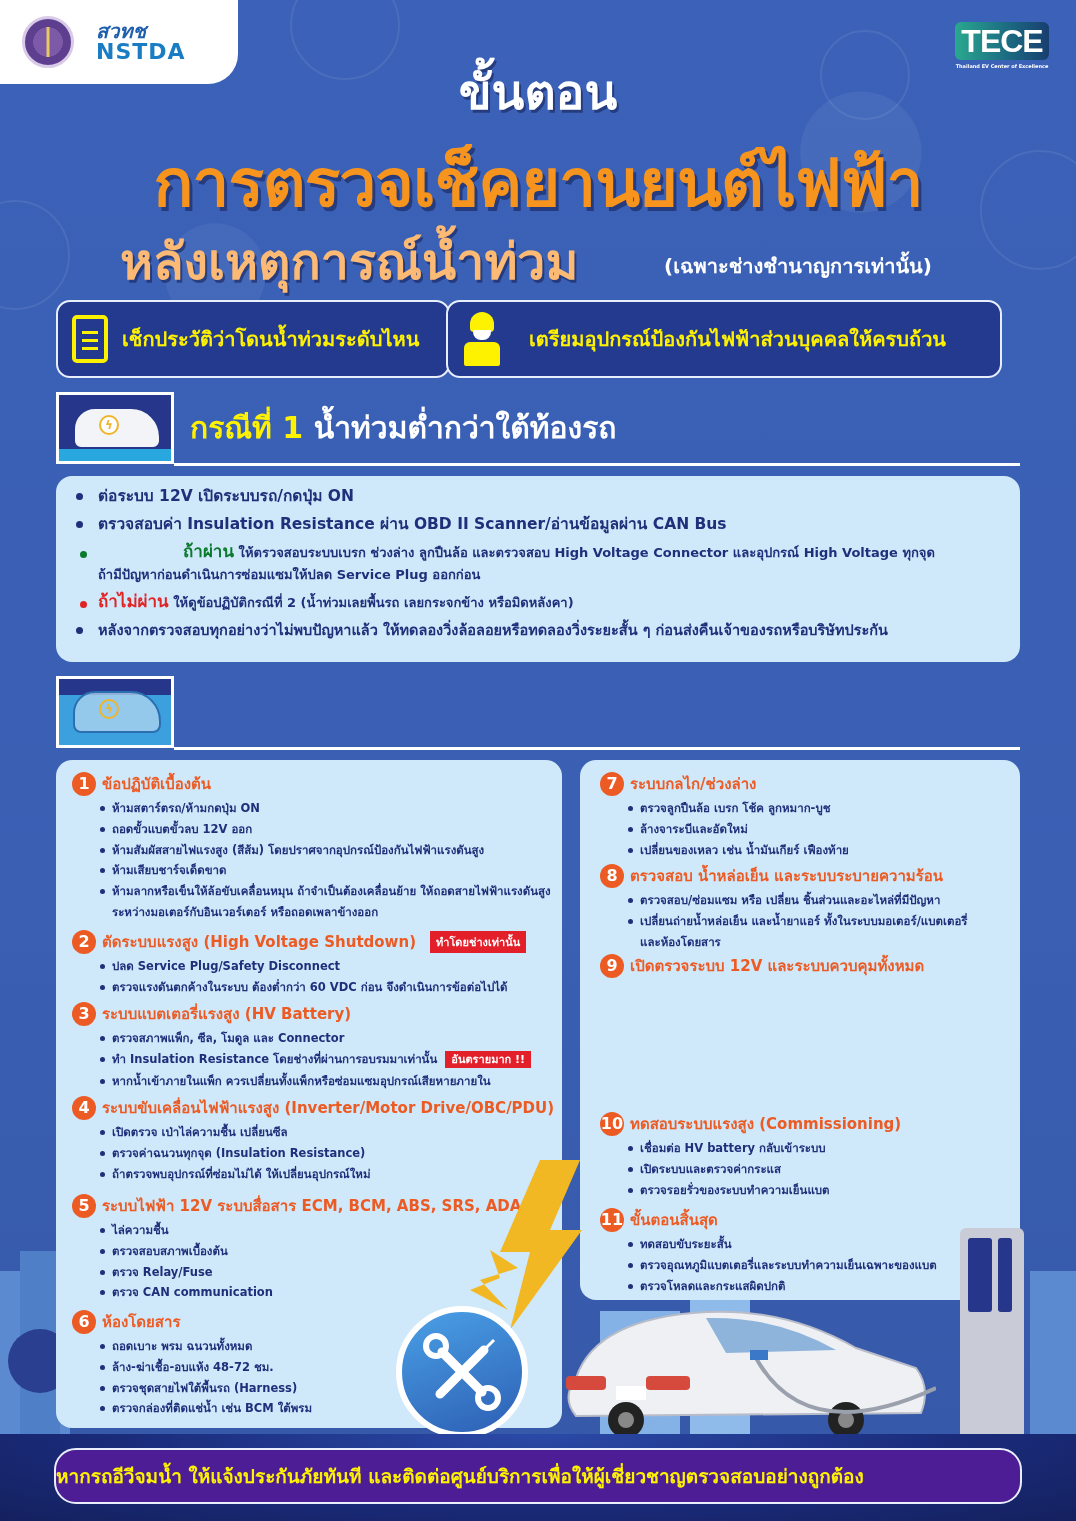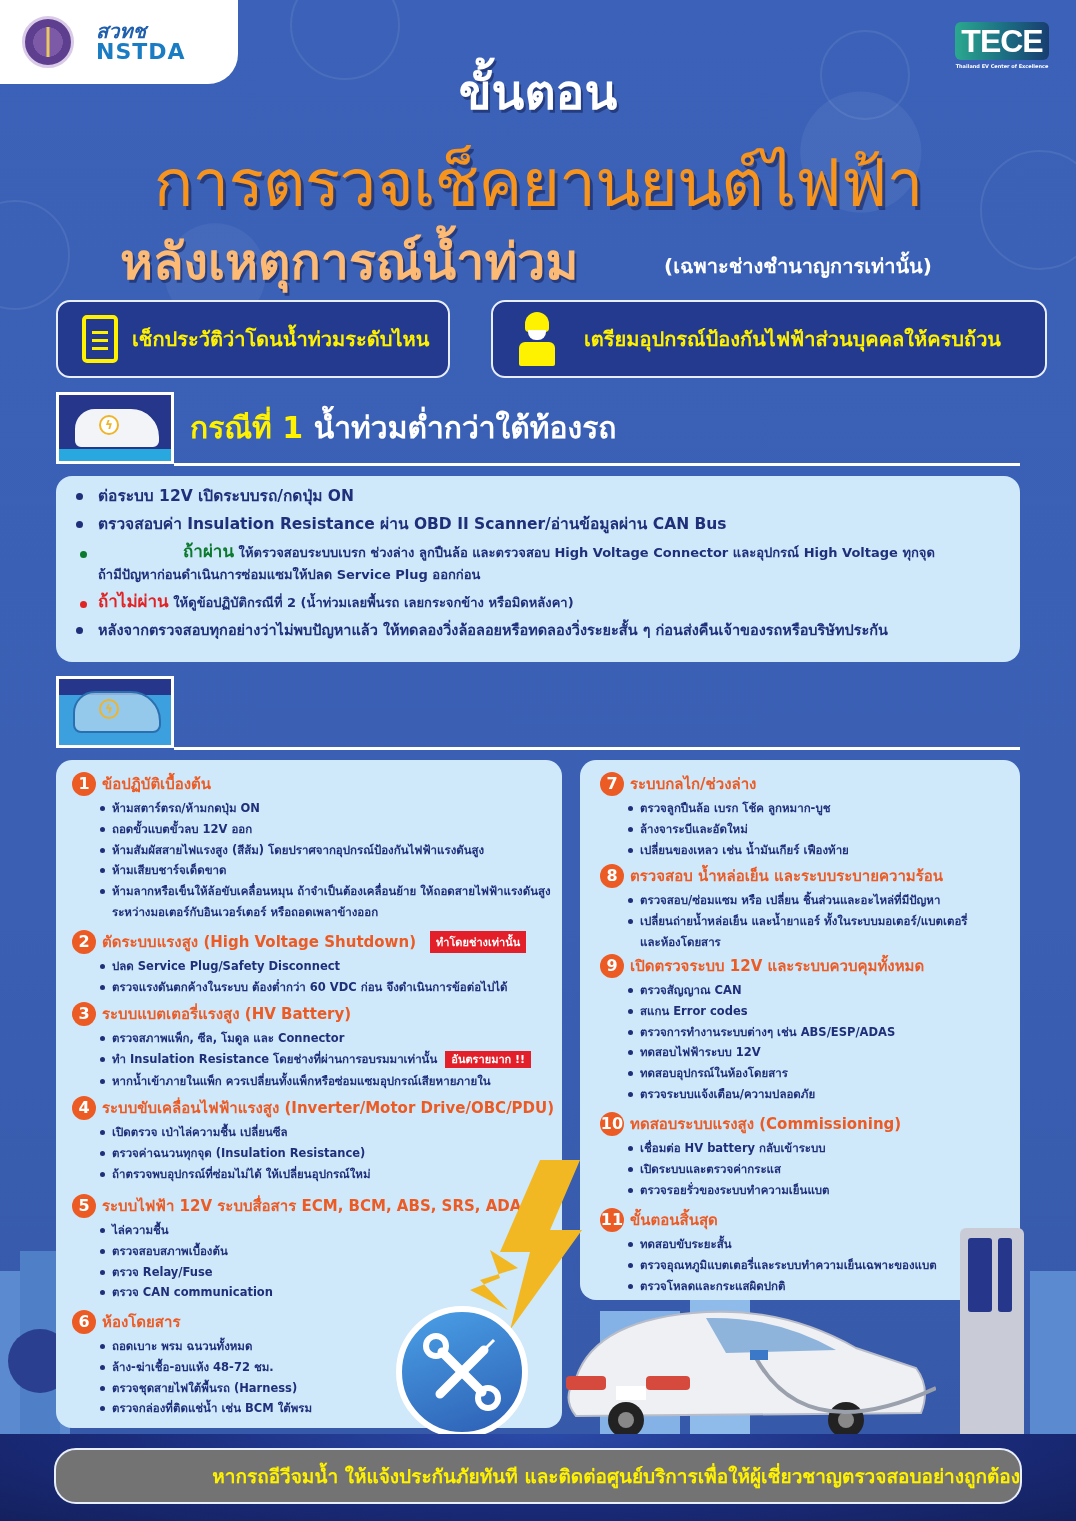--- a/index.html
+++ b/index.html
@@ -51,38 +51,38 @@
   .tece .sub { font-size: 5px; color: #fff; margin-top: 3px; font-weight: bold; white-space: nowrap; }
 
   
   .t1 {
     position: absolute; left: 0; right: 0; top: 54px; text-align: center;
     font-size: 48px; font-weight: bold; color: #ffffff;
     text-shadow: 2px 3px 0 rgba(20,30,80,0.55);
   }
   .t2 {
     position: absolute; left: 0; right: 0; top: 130px; text-align: center;
-    font-size: 66px; font-weight: normal; color: #f7941d;
+    font-size: 66px; font-weight: bold; color: #f7941d;
     text-shadow: 3px 4px 0 rgba(20,30,80,0.55); letter-spacing: -1px;
   }
   .t3 {
     position: absolute; left: 120px; top: 222px;
     font-size: 50px; font-weight: bold; color: #fdba74;
     text-shadow: 2px 3px 0 rgba(20,30,80,0.55);
   }
   .t3-note {
     position: absolute; left: 664px; top: 250px;
     font-size: 20px; color: #ffffff; font-weight: bold;
   }
 
   
   .pill {
     position: absolute; top: 300px; height: 78px;
     background: #233a8f; border: 2px solid #e8eefc; border-radius: 14px;
-    display: flex; align-items: center; gap: 14px; padding-left: 24px;
+    display: flex; align-items: center; gap: 14px; padding-left: 14px;
   }
   .pill .txt { color: #fff200; font-size: 20px; font-weight: bold; }
   .doc-icon {
     width: 36px; height: 48px; border: 4px solid #fff200; border-radius: 5px; position: relative;
   }
   .doc-icon i { position: absolute; left: 6px; right: 6px; height: 3px; background: #fff200; }
   .worker-icon { width: 40px; height: 54px; position: relative; }
   .worker-icon .helmet { position: absolute; left: 8px; top: 0; width: 24px; height: 20px; background: #fff200; border-radius: 12px 12px 4px 4px; }
   .worker-icon .face { position: absolute; left: 11px; top: 18px; width: 18px; height: 10px; background: #ffffff; border-radius: 0 0 8px 8px; }
   .worker-icon .body { position: absolute; left: 2px; top: 30px; width: 36px; height: 24px; background: #fff200; border-radius: 6px 6px 2px 2px; }
@@ -168,22 +168,22 @@
   }
   .charger .screen { position: absolute; left: 8px; top: 10px; width: 24px; height: 74px; background: #26368a; border-radius: 3px; }
   .charger .screen2 { position: absolute; left: 38px; top: 10px; width: 14px; height: 74px; background: #26368a; border-radius: 3px; }
 
   .ground {
     position: absolute; left: 0; right: 0; top: 1434px; bottom: 0;
     background: radial-gradient(ellipse at 50% 0%, #2b4aa8 0%, #1a2b7a 55%, #14205e 100%);
   }
   .footer-pill {
     position: absolute; left: 54px; right: 54px; top: 1448px; height: 56px;
-    background: #737373; border: 2px solid #e8eefc; border-radius: 22px;
-    display: flex; align-items: center; justify-content: flex-end;
+    background: #4c1d95; border: 2px solid #e8eefc; border-radius: 22px;
+    display: flex; align-items: center; justify-content: flex-start;
   }
   .footer-pill span { color: #fff200; font-size: 19px; font-weight: bold; }
 </style>
 </head>
 <body>
 
 <div class="bg"></div>
 <div class="gear" style="left:290px;top:-30px;width:110px;height:110px;"></div>
 <div class="gear" style="left:820px;top:30px;width:90px;height:90px;"></div>
 <div class="gear" style="left:980px;top:150px;width:120px;height:120px;"></div>
@@ -207,21 +207,21 @@
 <div class="t3-note">(เฉพาะช่างชำนาญการเท่านั้น)</div>
 
 <div class="pill" style="left:56px;width:394px;">
   <div class="doc-icon">
     <i style="top:12px"></i>
       <i style="top:20px"></i>
       <i style="top:28px"></i>
   </div>
   <span class="txt">เช็กประวัติว่าโดนน้ำท่วมระดับไหน</span>
 </div>
-<div class="pill" style="left:491px;width:556px;gap:27px;">
+<div class="pill" style="left:446px;width:556px;gap:27px;">
   <div class="worker-icon">
     <div class="helmet"></div>
       <div class="face"></div>
       <div class="body"></div>
   </div>
   <span class="txt">เตรียมอุปกรณ์ป้องกันไฟฟ้าส่วนบุคคลให้ครบถ้วน</span>
 </div>
 
 <div class="case-head" style="top:392px;">
   <div class="case-img case1-img">
@@ -377,28 +377,20 @@
     <li>ตรวจสอบ/ซ่อมแซม หรือ เปลี่ยน ชิ้นส่วนและอะไหล่ที่มีปัญหา</li>
     <li><span>เปลี่ยนถ่ายน้ำหล่อเย็น และน้ำยาแอร์ ทั้งในระบบมอเตอร์/แบตเตอรี่</span><span class="cont">และห้องโดยสาร</span></li>
   </ul>
 </div>
 
 <div class="step" style="left:600px;top:954px;">
   <div class="step-head">
     <span class="num">9</span>
     <span class="step-title">เปิดตรวจระบบ 12V และระบบควบคุมทั้งหมด</span>
   </div>
-  <ul class="step-list">
-    <li>ตรวจสัญญาณ CAN</li>
-    <li>สแกน Error codes</li>
-    <li>ตรวจการทำงานระบบต่างๆ เช่น ABS/ESP/ADAS</li>
-    <li>ทดสอบไฟฟ้าระบบ 12V</li>
-    <li>ทดสอบอุปกรณ์ในห้องโดยสาร</li>
-    <li>ตรวจระบบแจ้งเตือน/ความปลอดภัย</li>
-  </ul>
 </div>
 
 <div class="step" style="left:600px;top:1112px;">
   <div class="step-head">
     <span class="num">10</span>
     <span class="step-title">ทดสอบระบบแรงสูง (Commissioning)</span>
   </div>
   <ul class="step-list">
     <li>เชื่อมต่อ HV battery กลับเข้าระบบ</li>
     <li>เปิดระบบและตรวจค่ากระแส</li>

